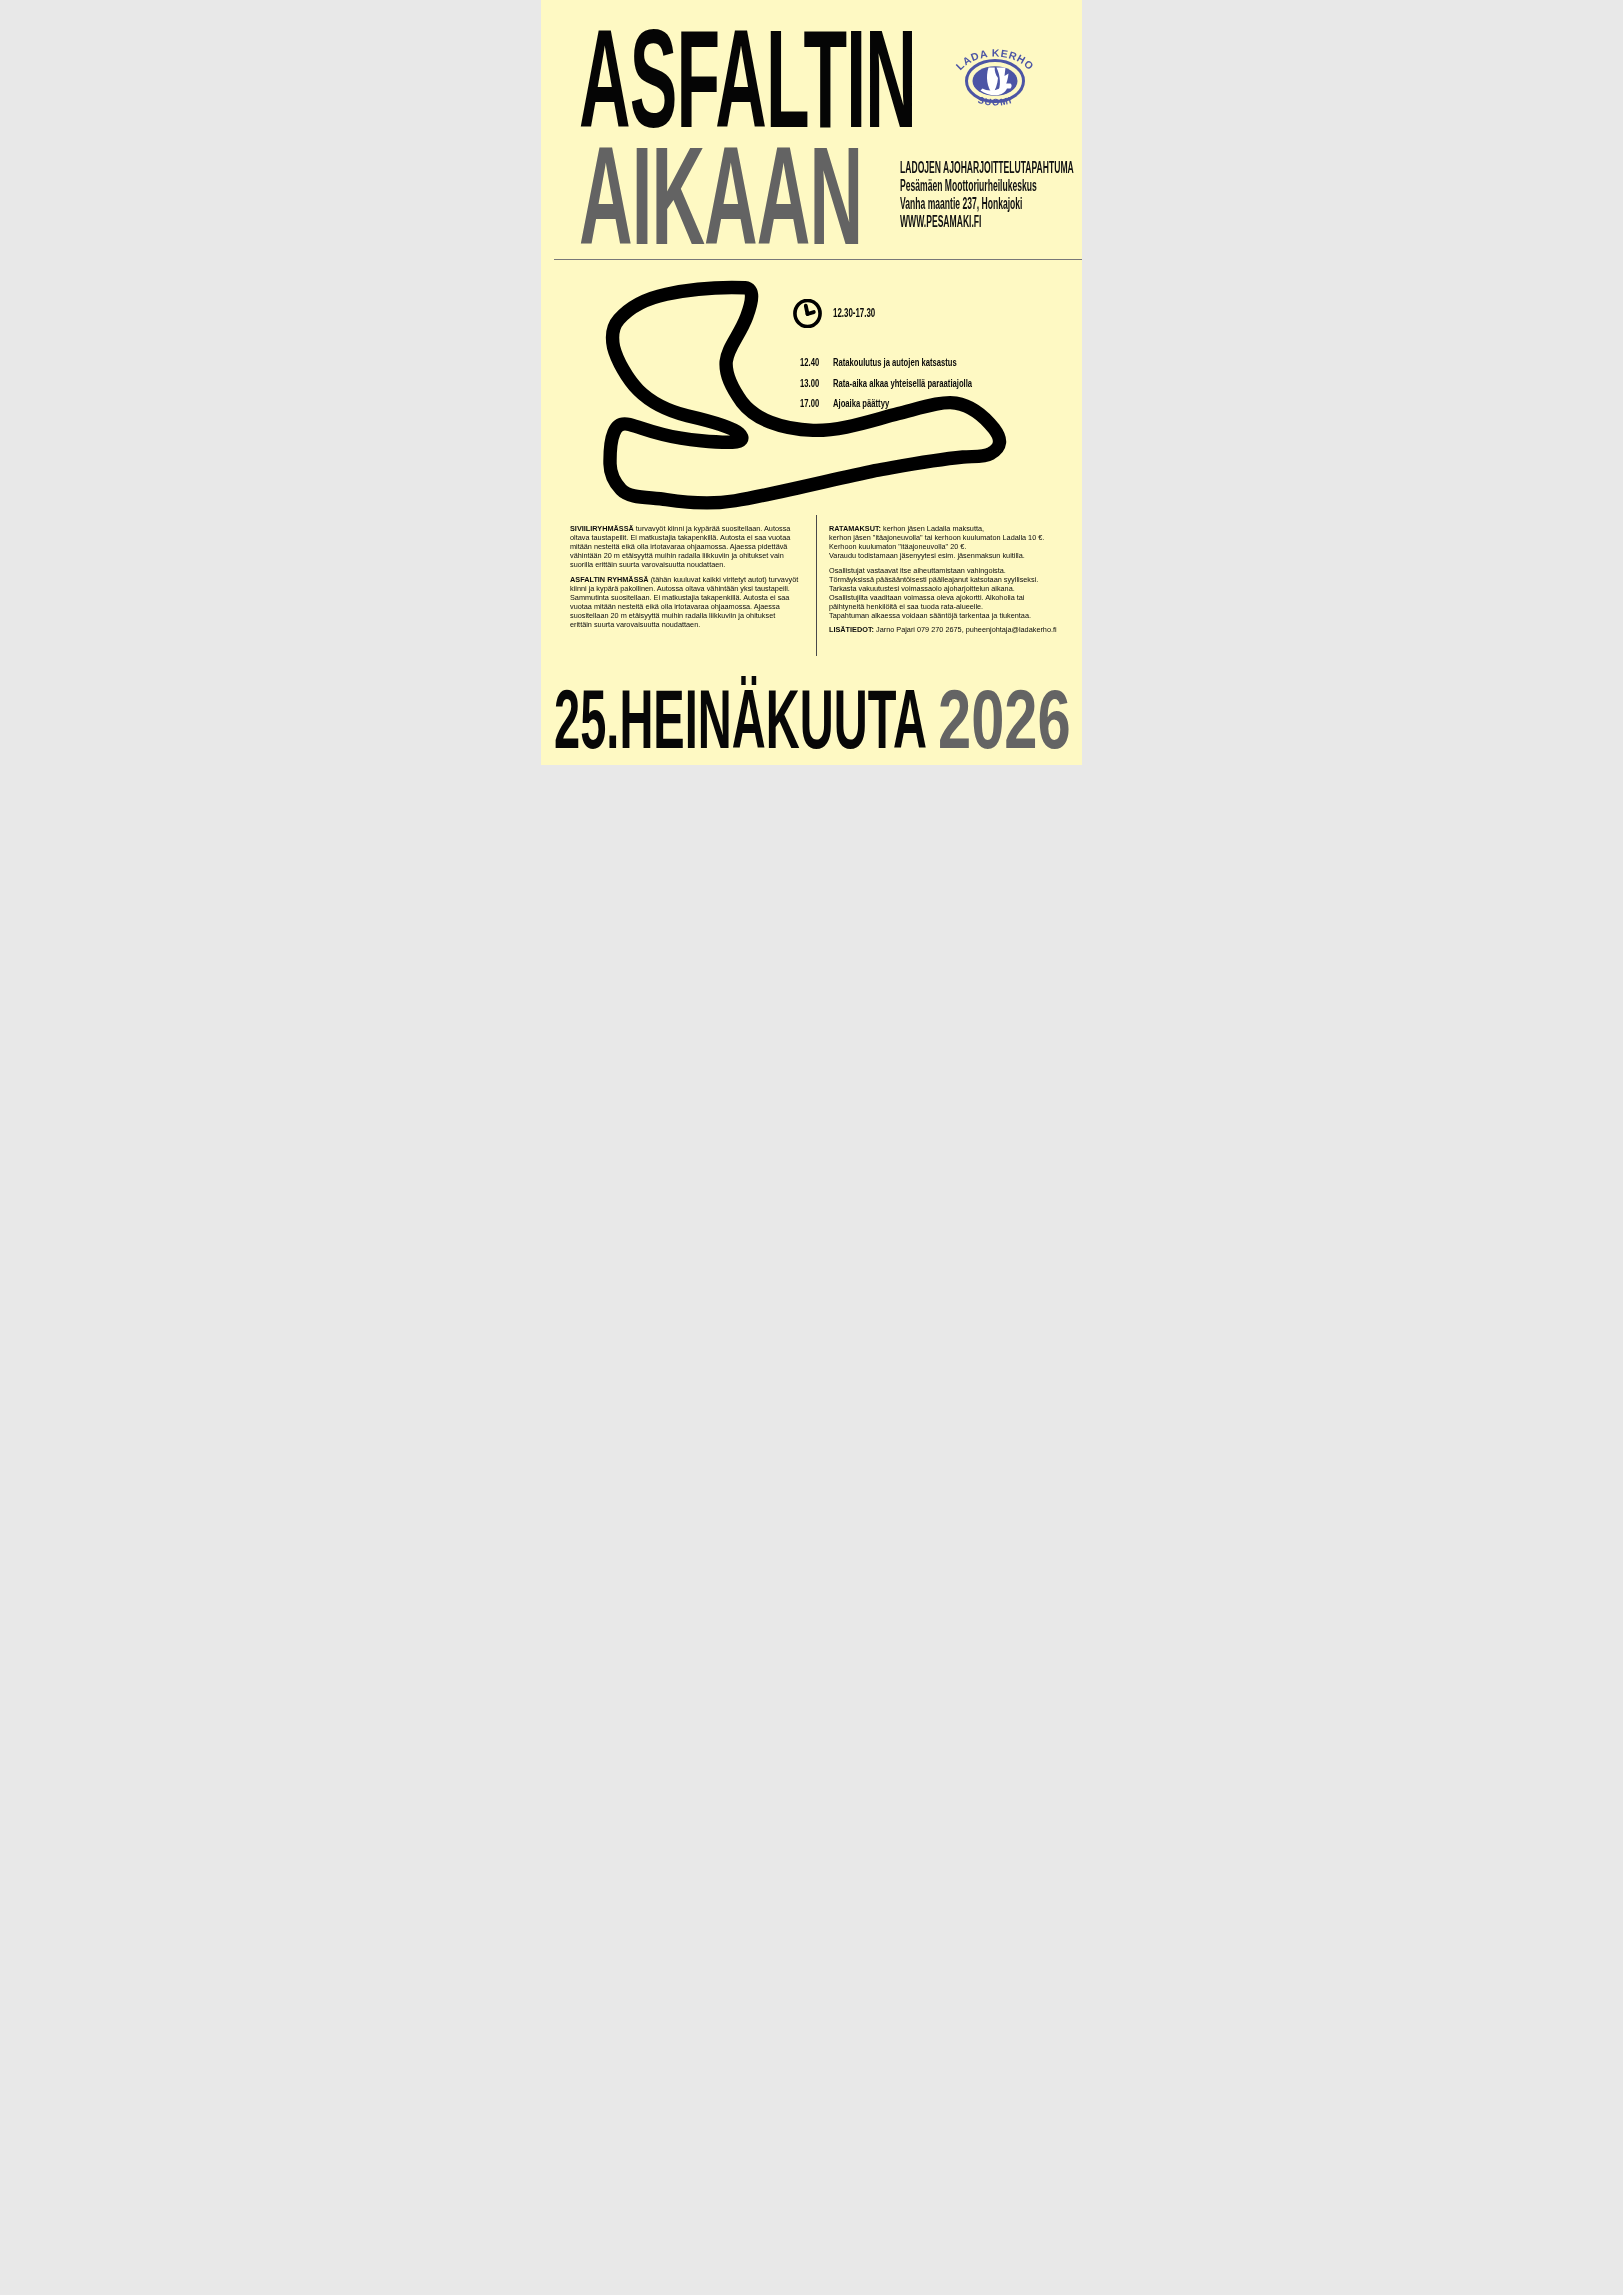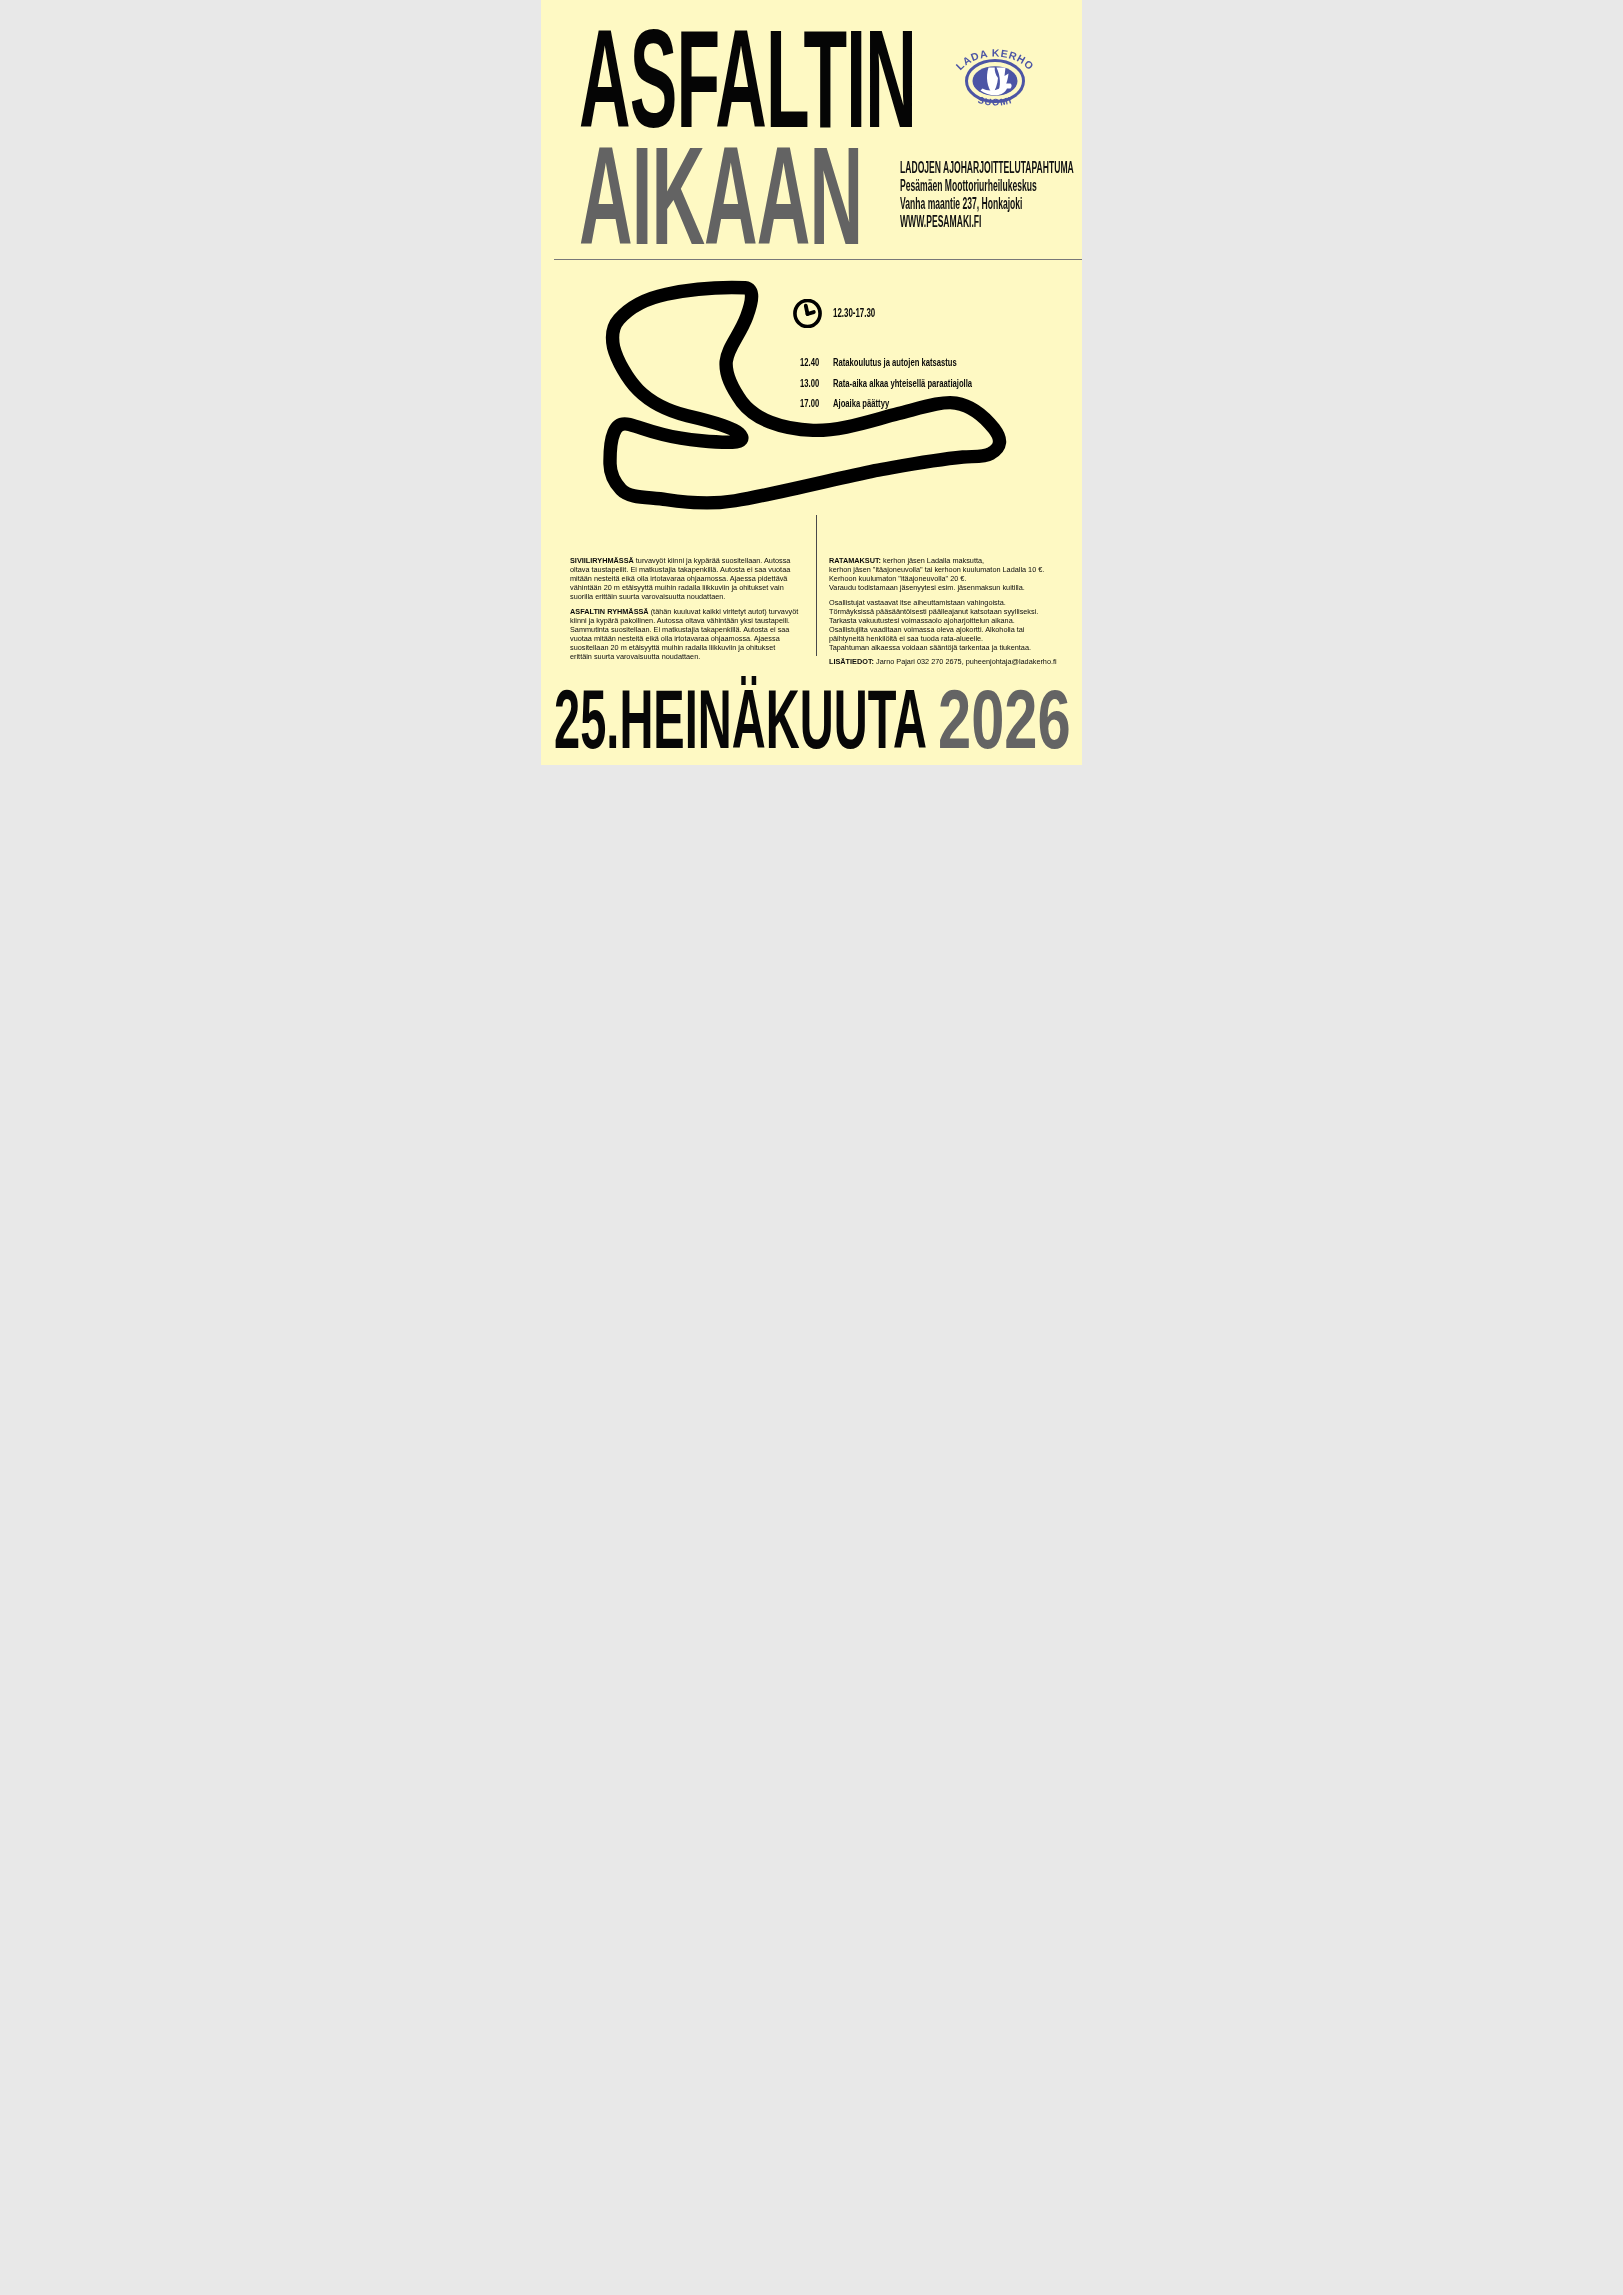--- a/index.html
+++ b/index.html
@@ -55,21 +55,21 @@
   .schedule .t, .schedule .d {
     position:absolute; top:0;
     font-size:11.6px; font-weight:700; white-space:nowrap;
     transform:scaleX(0.66); transform-origin:left top;
   }
   .schedule .t { left:0; }
   .schedule .d { left:33px; }
 
   
   .col {
-    position:absolute; top:556px;
+    position:absolute; top:524px;
     font-size:7.3px; line-height:9px;
     color:#0c0c0c;
   }
   .col .para { margin:0 0 5.5px 0; }
   .col .rest { white-space: pre-line; }
   .col b { font-weight:700; }
   .col-left  { left:29px;  width:243px; }
   .col-right { left:288px; width:238px; }
   .vdivider { position:absolute; left:275px; top:515px; width:1px; height:141px; background:#4a4a4a; }
 
@@ -191,20 +191,20 @@
     <p class="para"><b>RATAMAKSUT:</b><span class="rest"> kerhon jäsen Ladalla maksutta,
 kerhon jäsen "itäajoneuvolla" tai kerhoon kuulumaton Ladalla 10 €.
 Kerhoon kuulumaton "itäajoneuvolla" 20 €.
 Varaudu todistamaan jäsenyytesi esim. jäsenmaksun kuitilla.</span></p>
     <p class="para"><b></b><span class="rest">Osallistujat vastaavat itse aiheuttamistaan vahingoista.
 Törmäyksissä pääsääntöisesti päälleajanut katsotaan syylliseksi.
 Tarkasta vakuutustesi voimassaolo ajoharjoittelun aikana.
 Osallistujilta vaaditaan voimassa oleva ajokortti. Alkoholia tai
 päihtyneitä henkilöitä ei saa tuoda rata-alueelle.
 Tapahtuman alkaessa voidaan sääntöjä tarkentaa ja tiukentaa.</span></p>
-    <p class="para"><b>LISÄTIEDOT:</b><span class="rest"> Jarno Pajari 032 270 2675, puheenjohtaja@ladakerho.fi</span></p>
+    <p class="para"><b>LISÄTIEDOT:</b><span class="rest"> Jarno Pajari 079 270 2675, puheenjohtaja@ladakerho.fi</span></p>
   </div>
 
   <div class="datepart date-black">25.HEINÄKUUTA</div>
   <div class="datepart date-gray">2026</div>
 
 </div>
 
 
 </body></html>

